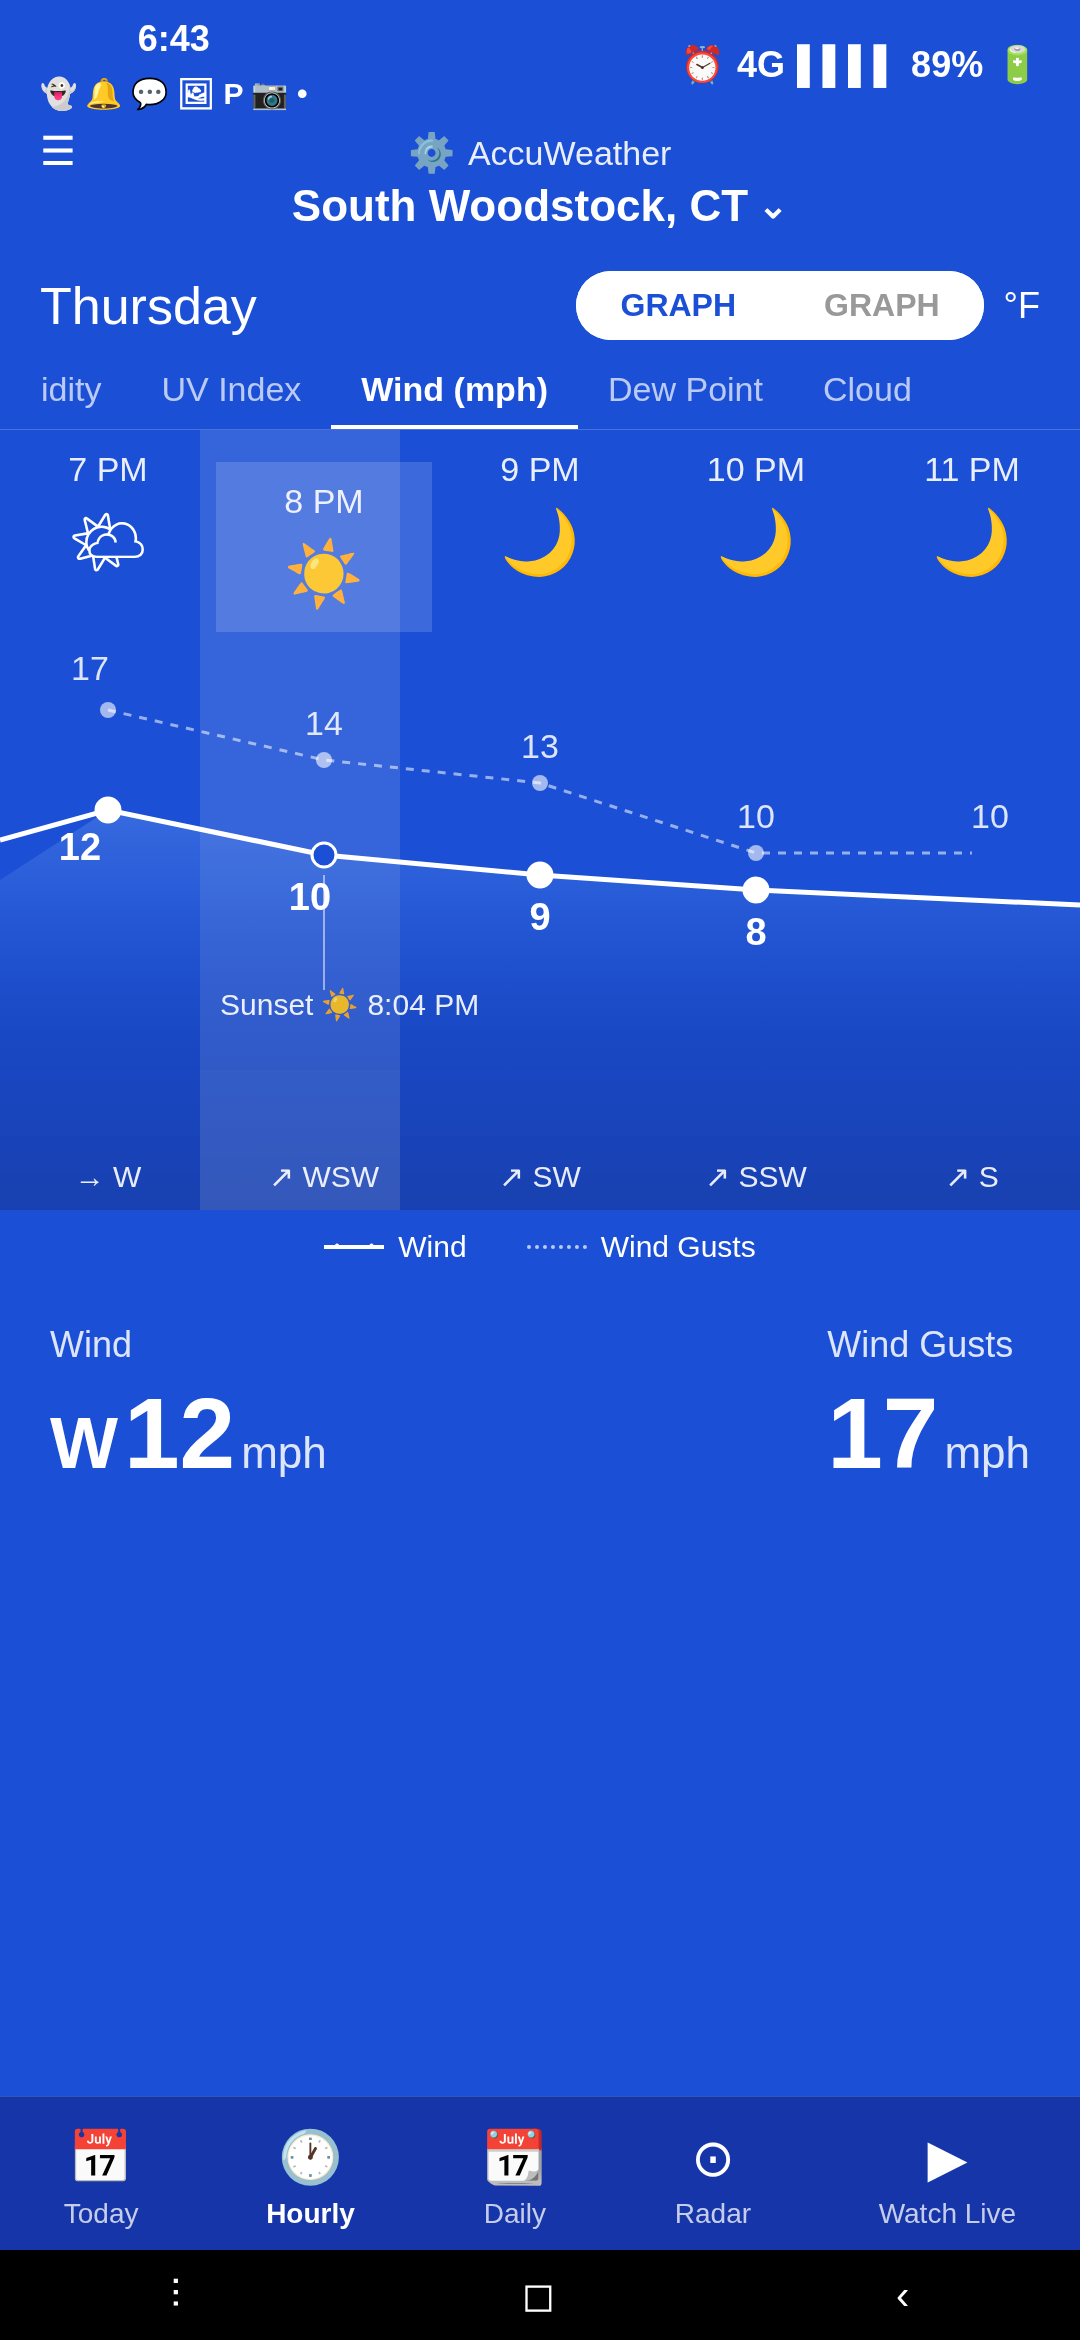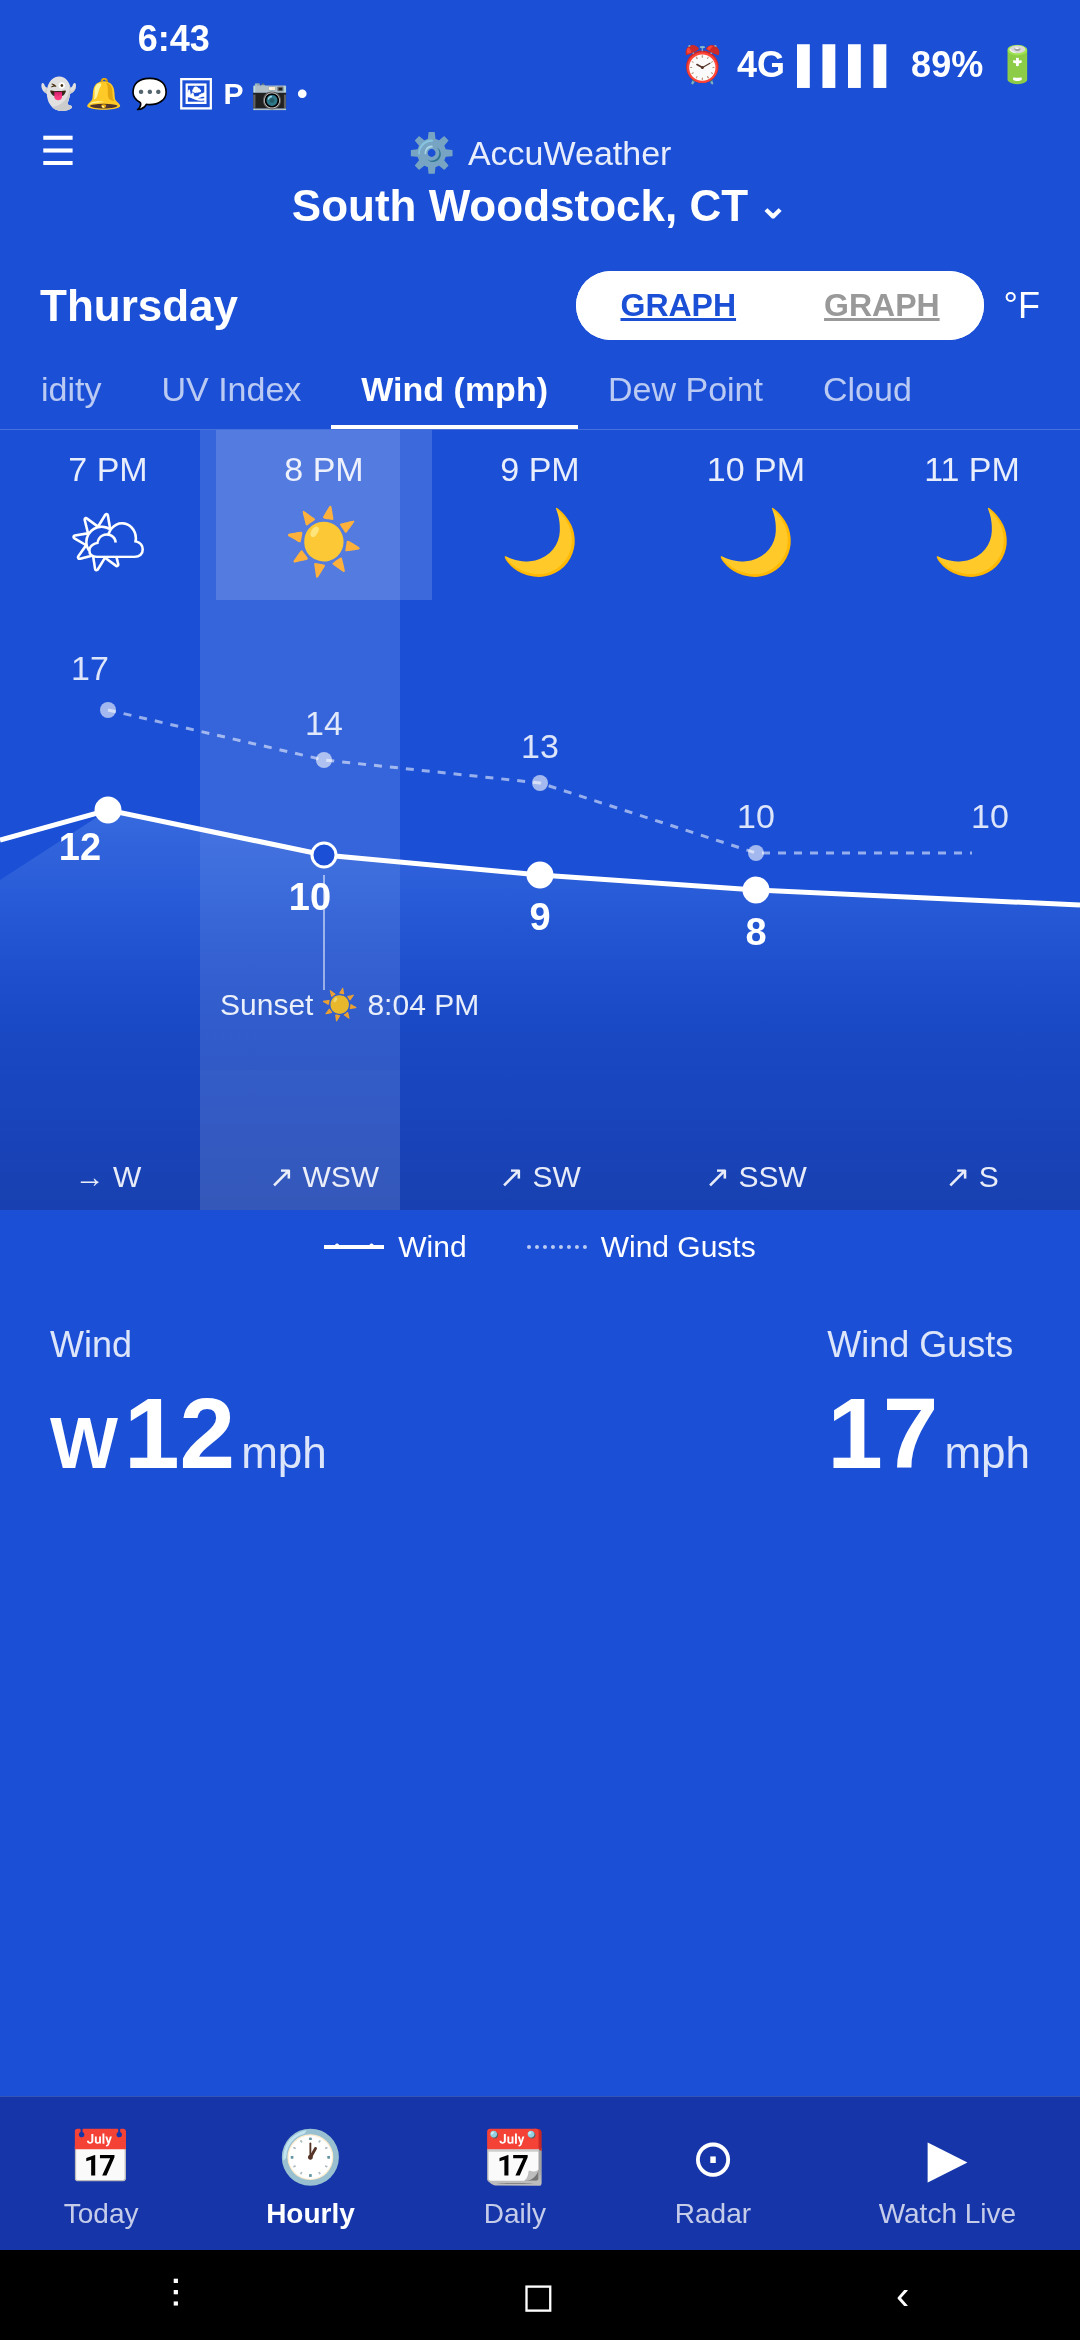--- a/index.html
+++ b/index.html
@@ -60,36 +60,35 @@
     }
     .chevron-down { font-size: 36px; }
 
     
     .day-controls {
       display: flex;
       align-items: center;
       justify-content: space-between;
       padding: 20px 40px 10px;
     }
-    .day-label { font-size: 44px; font-weight: bold; }
+    .day-label { font-size: 52px; font-weight: normal; }
     .view-toggle {
       display: flex;
       background: white;
       border-radius: 60px;
       overflow: hidden;
     }
     .toggle-btn {
       padding: 16px 44px;
       font-size: 32px;
       font-weight: bold;
       color: #1a4fd6;
       background: white;
       border: none;
       cursor: pointer;
-      text-decoration: underline;
     }
     .toggle-btn.active {
       background: white;
       color: #1a4fd6;
     }
     .unit-label {
       font-size: 36px;
       color: white;
       margin-left: 20px;
     }
@@ -139,20 +138,21 @@
     .hour-col {
       flex: 1;
       min-width: 200px;
       display: flex;
       flex-direction: column;
       align-items: center;
       padding: 20px 0;
     }
     .hour-col.selected {
       background: rgba(255,255,255,0.15);
+      margin-top: 32px;
     }
     .hour-label { font-size: 34px; color: rgba(255,255,255,0.9); margin-bottom: 16px; }
     .weather-icon { font-size: 64px; }
 
     
     .chart-svg-container {
       position: absolute;
       top: 140px;
       left: 0;
       right: 0;

